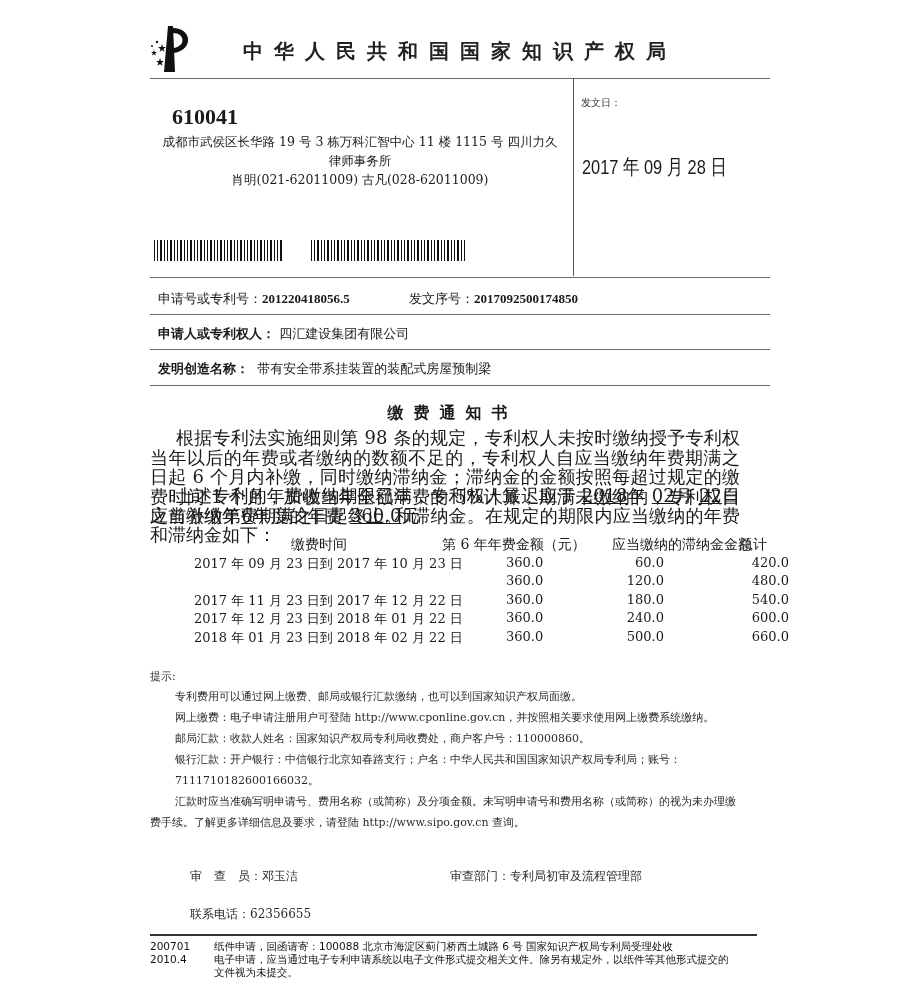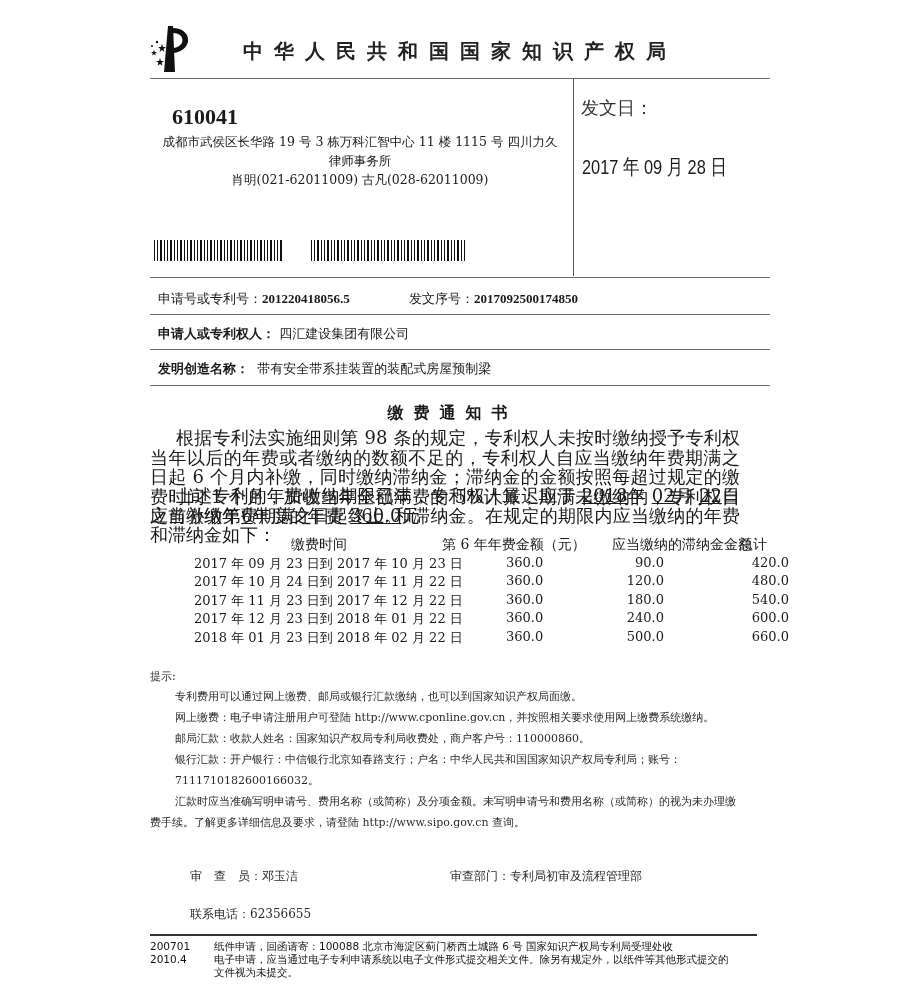--- a/index.html
+++ b/index.html
@@ -7,21 +7,21 @@
     width: 905px; height: 1000px; position: relative; overflow: hidden;
     font-family: "DejaVu Serif", "Liberation Serif", serif; color: #1a1a1a;
   }
   .abs { position: absolute; }
   .logo { left: 140px; top: 20px; width: 55px; height: 55px; }
   .agency { left: 243px; top: 38px; font-family: "DejaVu Sans", sans-serif; font-weight: bold; font-size: 20px; letter-spacing: 11px; color: #222; text-align: center; }
   .hline { position: absolute; height: 1px; background: #6a6a6a; }
   .vline { position: absolute; width: 1px; background: #555; }
   .postcode { left: 172px; top: 104px; font-family: "Liberation Serif", serif; font-weight: bold; font-size: 22px; }
   .addr { left: 150px; width: 420px; text-align: center; font-size: 12.5px; line-height: 19px; }
-  .issue-label { left: 581px; top: 96px; font-size: 18px; color: #333; }
+  .issue-label { left: 581px; top: 96px; font-size: 10px; color: #333; }
   .issue-date { left: 582px; top: 153px; font-family: "Liberation Sans", sans-serif; font-size: 21px; transform: scaleX(0.78); transform-origin: left top; letter-spacing: 0px; }
   .barcode { position: absolute; top: 240px; height: 21px; }
   .field { font-size: 13px; }
   .field b.num { font-family: "Liberation Serif", serif; font-weight: bold; }
   .title { left: 0; width: 905px; top: 403px; text-align: center; font-family: "DejaVu Sans", sans-serif; font-weight: bold; font-size: 16px; letter-spacing: 10px; }
   .para { left: 150px; width: 590px; font-size: 18px; line-height: 19.5px; text-align: justify; }
   .para u { text-decoration: underline; }
   .tbl { left: 150px; top: 536px; width: 600px; font-size: 13px; margin-left: 44px; }
   .tbl .row { position: relative; height: 18.5px; }
   .tbl .c { position: absolute; top: 0; white-space: nowrap; }
@@ -184,25 +184,24 @@
   <div class="row hdr">
     <span class="c" style="left:97px;">缴费时间</span>
     <span class="c" style="left:248px;">第 6 年年费金额（元）</span>
     <span class="c" style="left:418px;">应当缴纳的滞纳金金额</span>
     <span class="c" style="left:545px;">总计</span>
   </div>
   <div id="tbl-rows">
       <div class="row">
         <span class="c" style="left: 0px;">2017 年 09 月 23 日到 2017 年 10 月 23 日</span>
         <span class="c" style="left: 312px;">360.0</span>
-        <span class="c" style="right: 130px;">90.0</span>
+        <span class="c" style="right: 130px;">60.0</span>
         <span class="c" style="right: 5px;">420.0</span>
       </div>
       <div class="row">
-        <span class="c" style="left: 0px;">2017 年 10 月 24 日到 2017 年 11 月 22 日</span>
         <span class="c" style="left: 312px;">360.0</span>
         <span class="c" style="right: 130px;">120.0</span>
         <span class="c" style="right: 5px;">480.0</span>
       </div>
       <div class="row">
         <span class="c" style="left: 0px;">2017 年 11 月 23 日到 2017 年 12 月 22 日</span>
         <span class="c" style="left: 312px;">360.0</span>
         <span class="c" style="right: 130px;">180.0</span>
         <span class="c" style="right: 5px;">540.0</span>
       </div>

